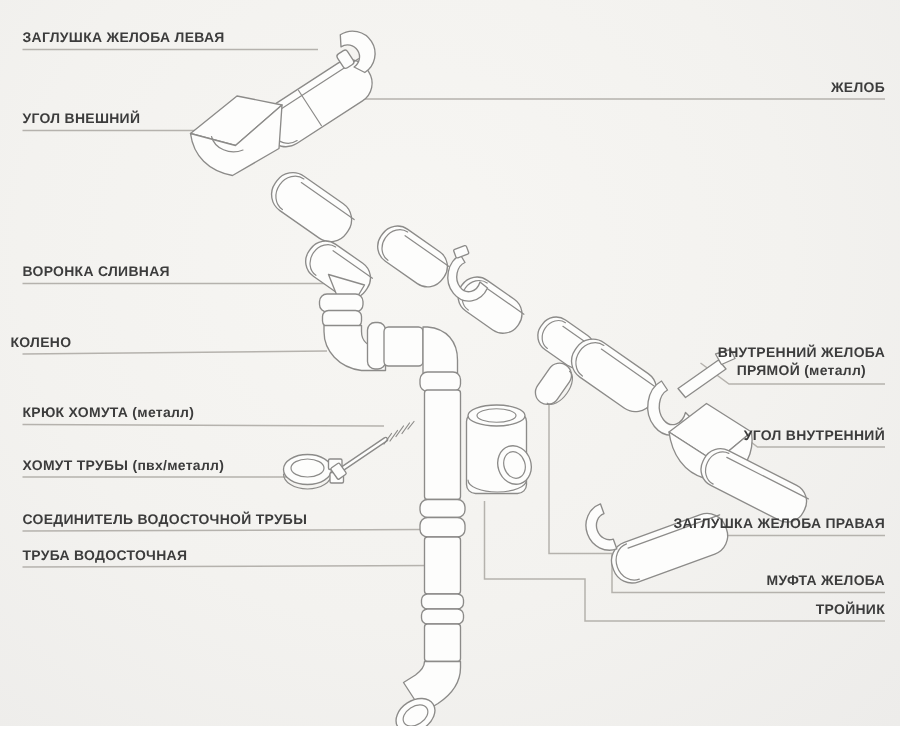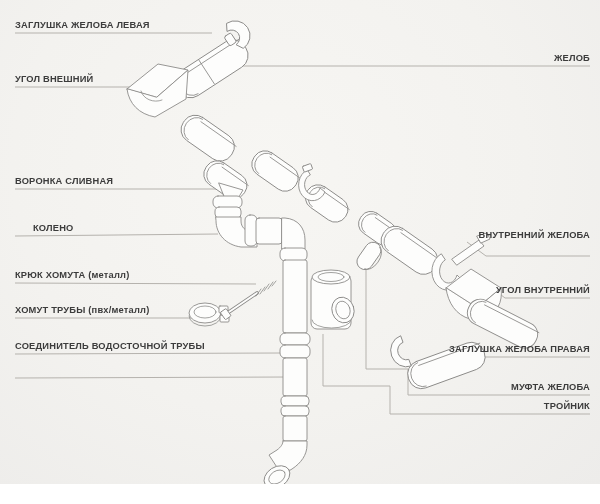--- a/index.html
+++ b/index.html
@@ -189,27 +189,29 @@
       <line x1="226" y1="314" x2="257" y2="293" stroke="var(--stroke)" stroke-width="3.6" stroke-linecap="round"></line>
       <line x1="226" y1="314" x2="257" y2="293" stroke="var(--piece)" stroke-width="1.8" stroke-linecap="round"></line>
       <rect class="pc" x="222" y="310" width="7" height="9" rx="1" transform="rotate(-35 225 314)"></rect>
       <path class="ln" d="M256,296 l5,-7 M260,294 l5,-7 M264,291 l5,-7 M268,289 l5,-7 M272,286 l4,-5"></path>
     </g>
   </svg>
 
   <div class="lbl" style="left:15px; top:20px">ЗАГЛУШКА ЖЕЛОБА ЛЕВАЯ</div>
   <div class="lbl" style="left:15px; top:74px">УГОЛ ВНЕШНИЙ</div>
   <div class="lbl" style="left:15px; top:176px">ВОРОНКА СЛИВНАЯ</div>
-  <div class="lbl" style="left:33px; top:223px">КОЛЕНО</div>
+  <div class="lbl" style="left:7px; top:223px">КОЛЕНО</div>
   <div class="lbl" style="left:15px; top:270px">КРЮК ХОМУТА (металл)</div>
   <div class="lbl" style="left:15px; top:305px">ХОМУТ ТРУБЫ (пвх/металл)</div>
   <div class="lbl" style="left:15px; top:341px">СОЕДИНИТЕЛЬ ВОДОСТОЧНОЙ ТРУБЫ</div>
+  <div class="lbl" style="left:15px; top:365px">ТРУБА ВОДОСТОЧНАЯ</div>
 
   <div class="lbl right" style="top:53px">ЖЕЛОБ</div>
   <div class="lbl right" style="top:230px">
     <div>ВНУТРЕННИЙ ЖЕЛОБА</div>
+    <div>ПРЯМОЙ (металл)</div>
   </div>
   <div class="lbl right" style="top:285px">УГОЛ ВНУТРЕННИЙ</div>
   <div class="lbl right" style="top:344px">ЗАГЛУШКА ЖЕЛОБА ПРАВАЯ</div>
   <div class="lbl right" style="top:382px">МУФТА ЖЕЛОБА</div>
   <div class="lbl right" style="top:401px">ТРОЙНИК</div>
 
 </div>
 
 </body></html>

